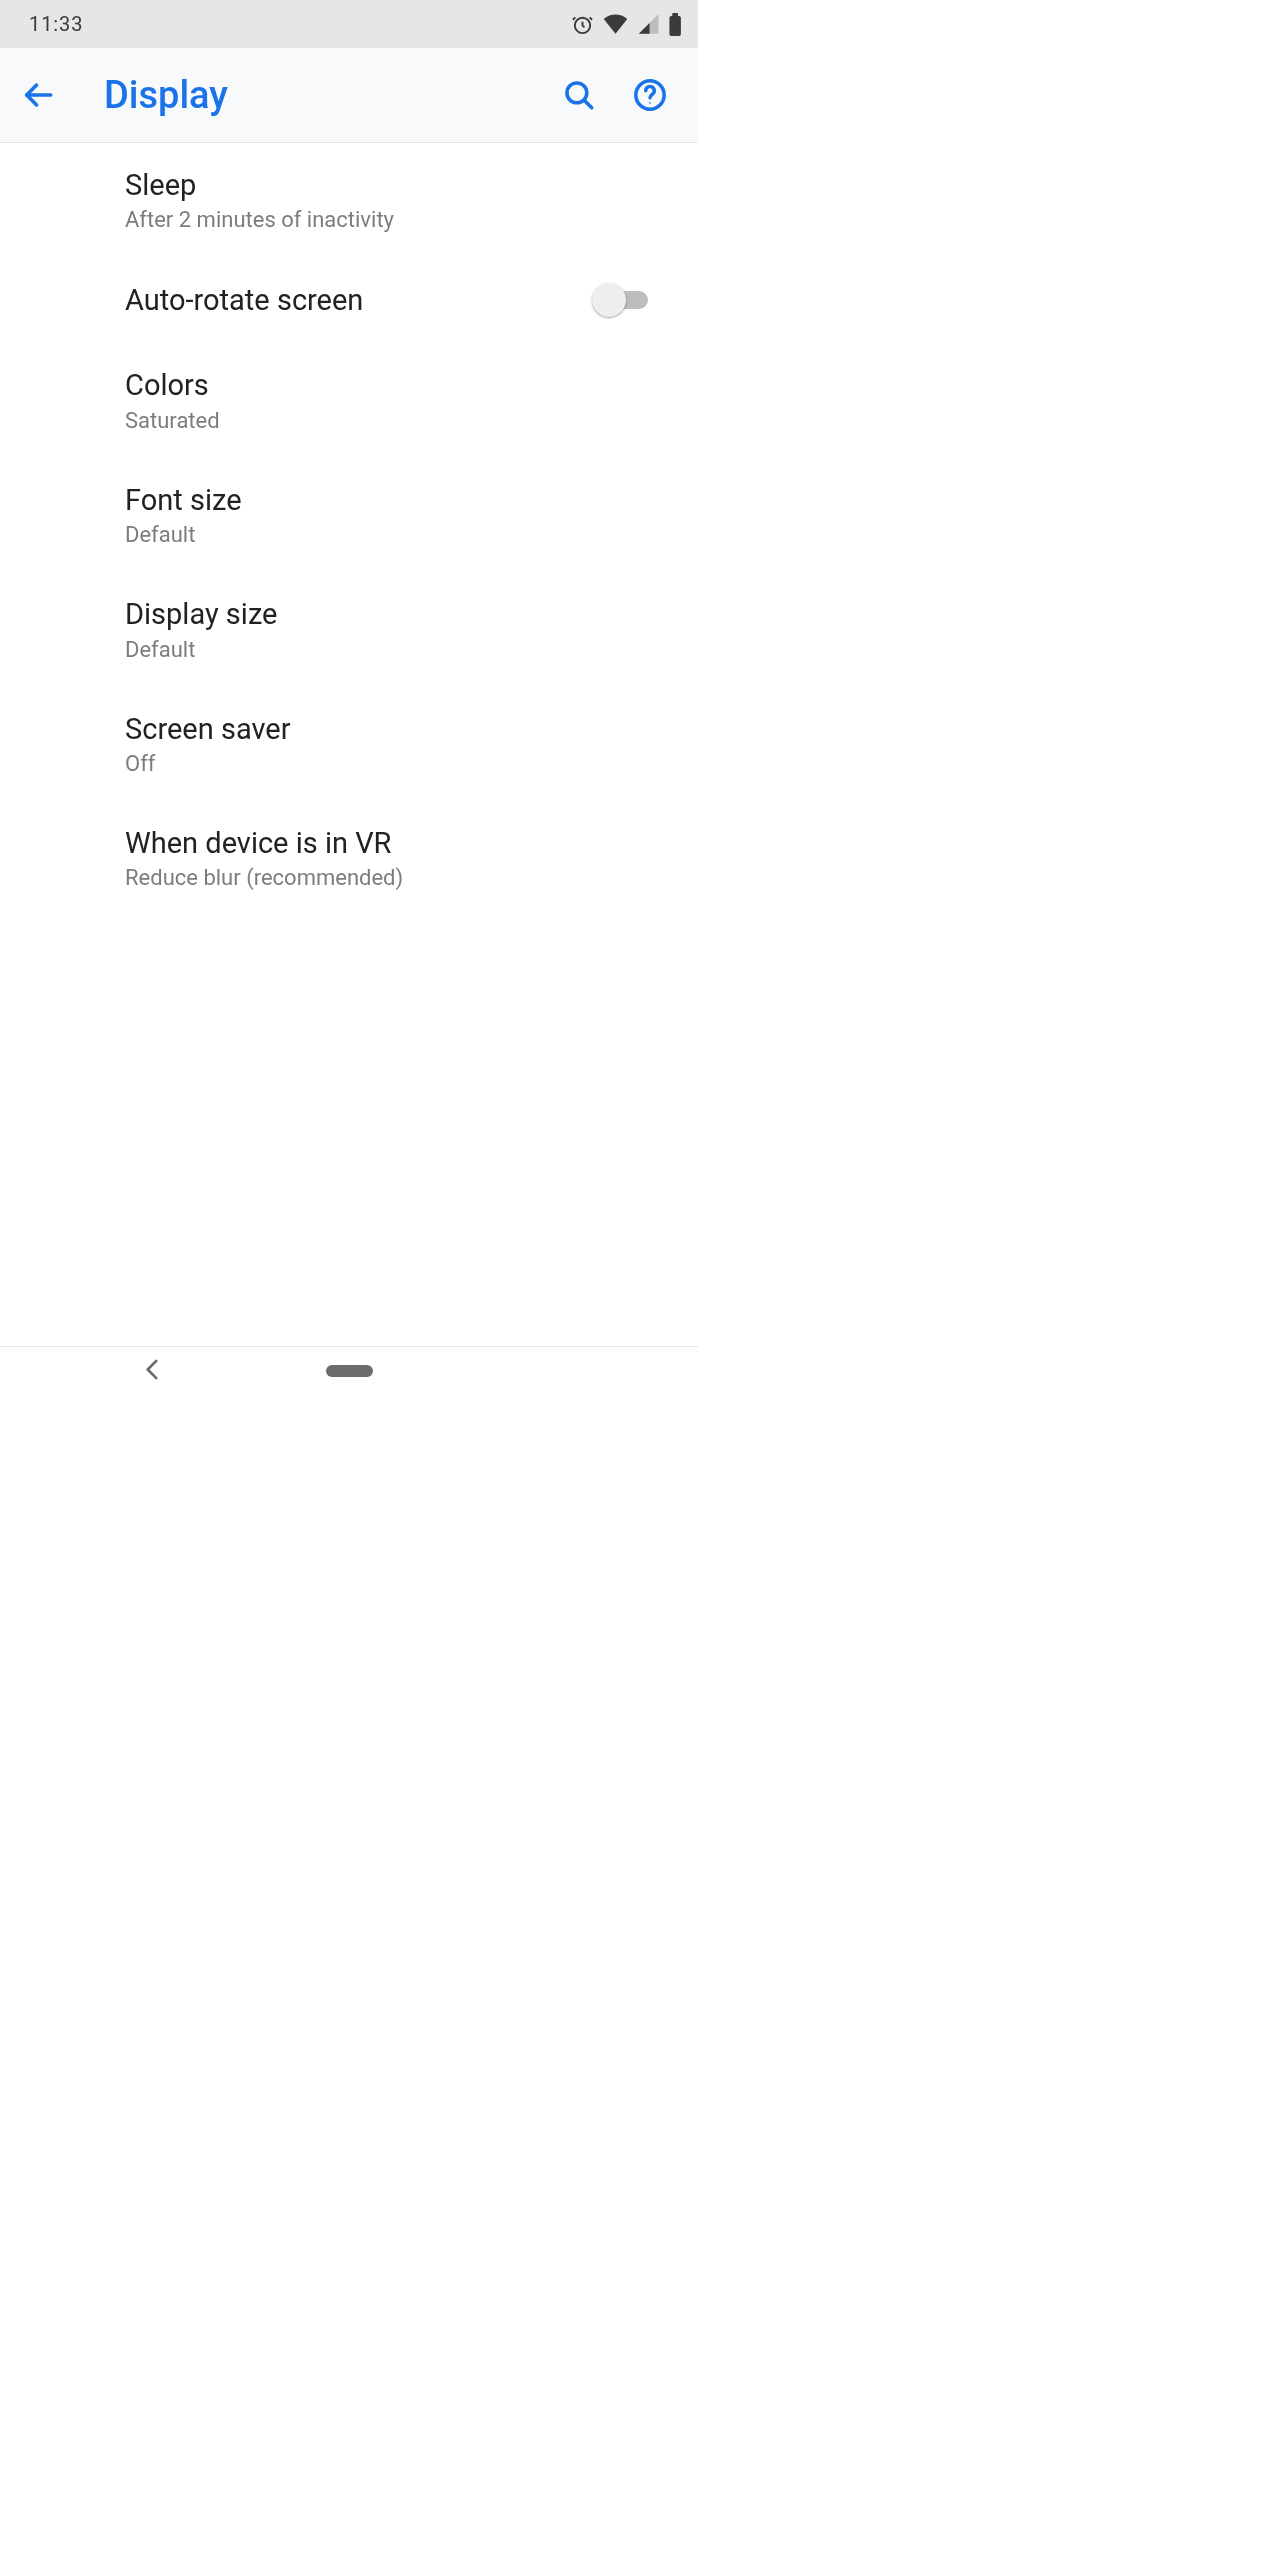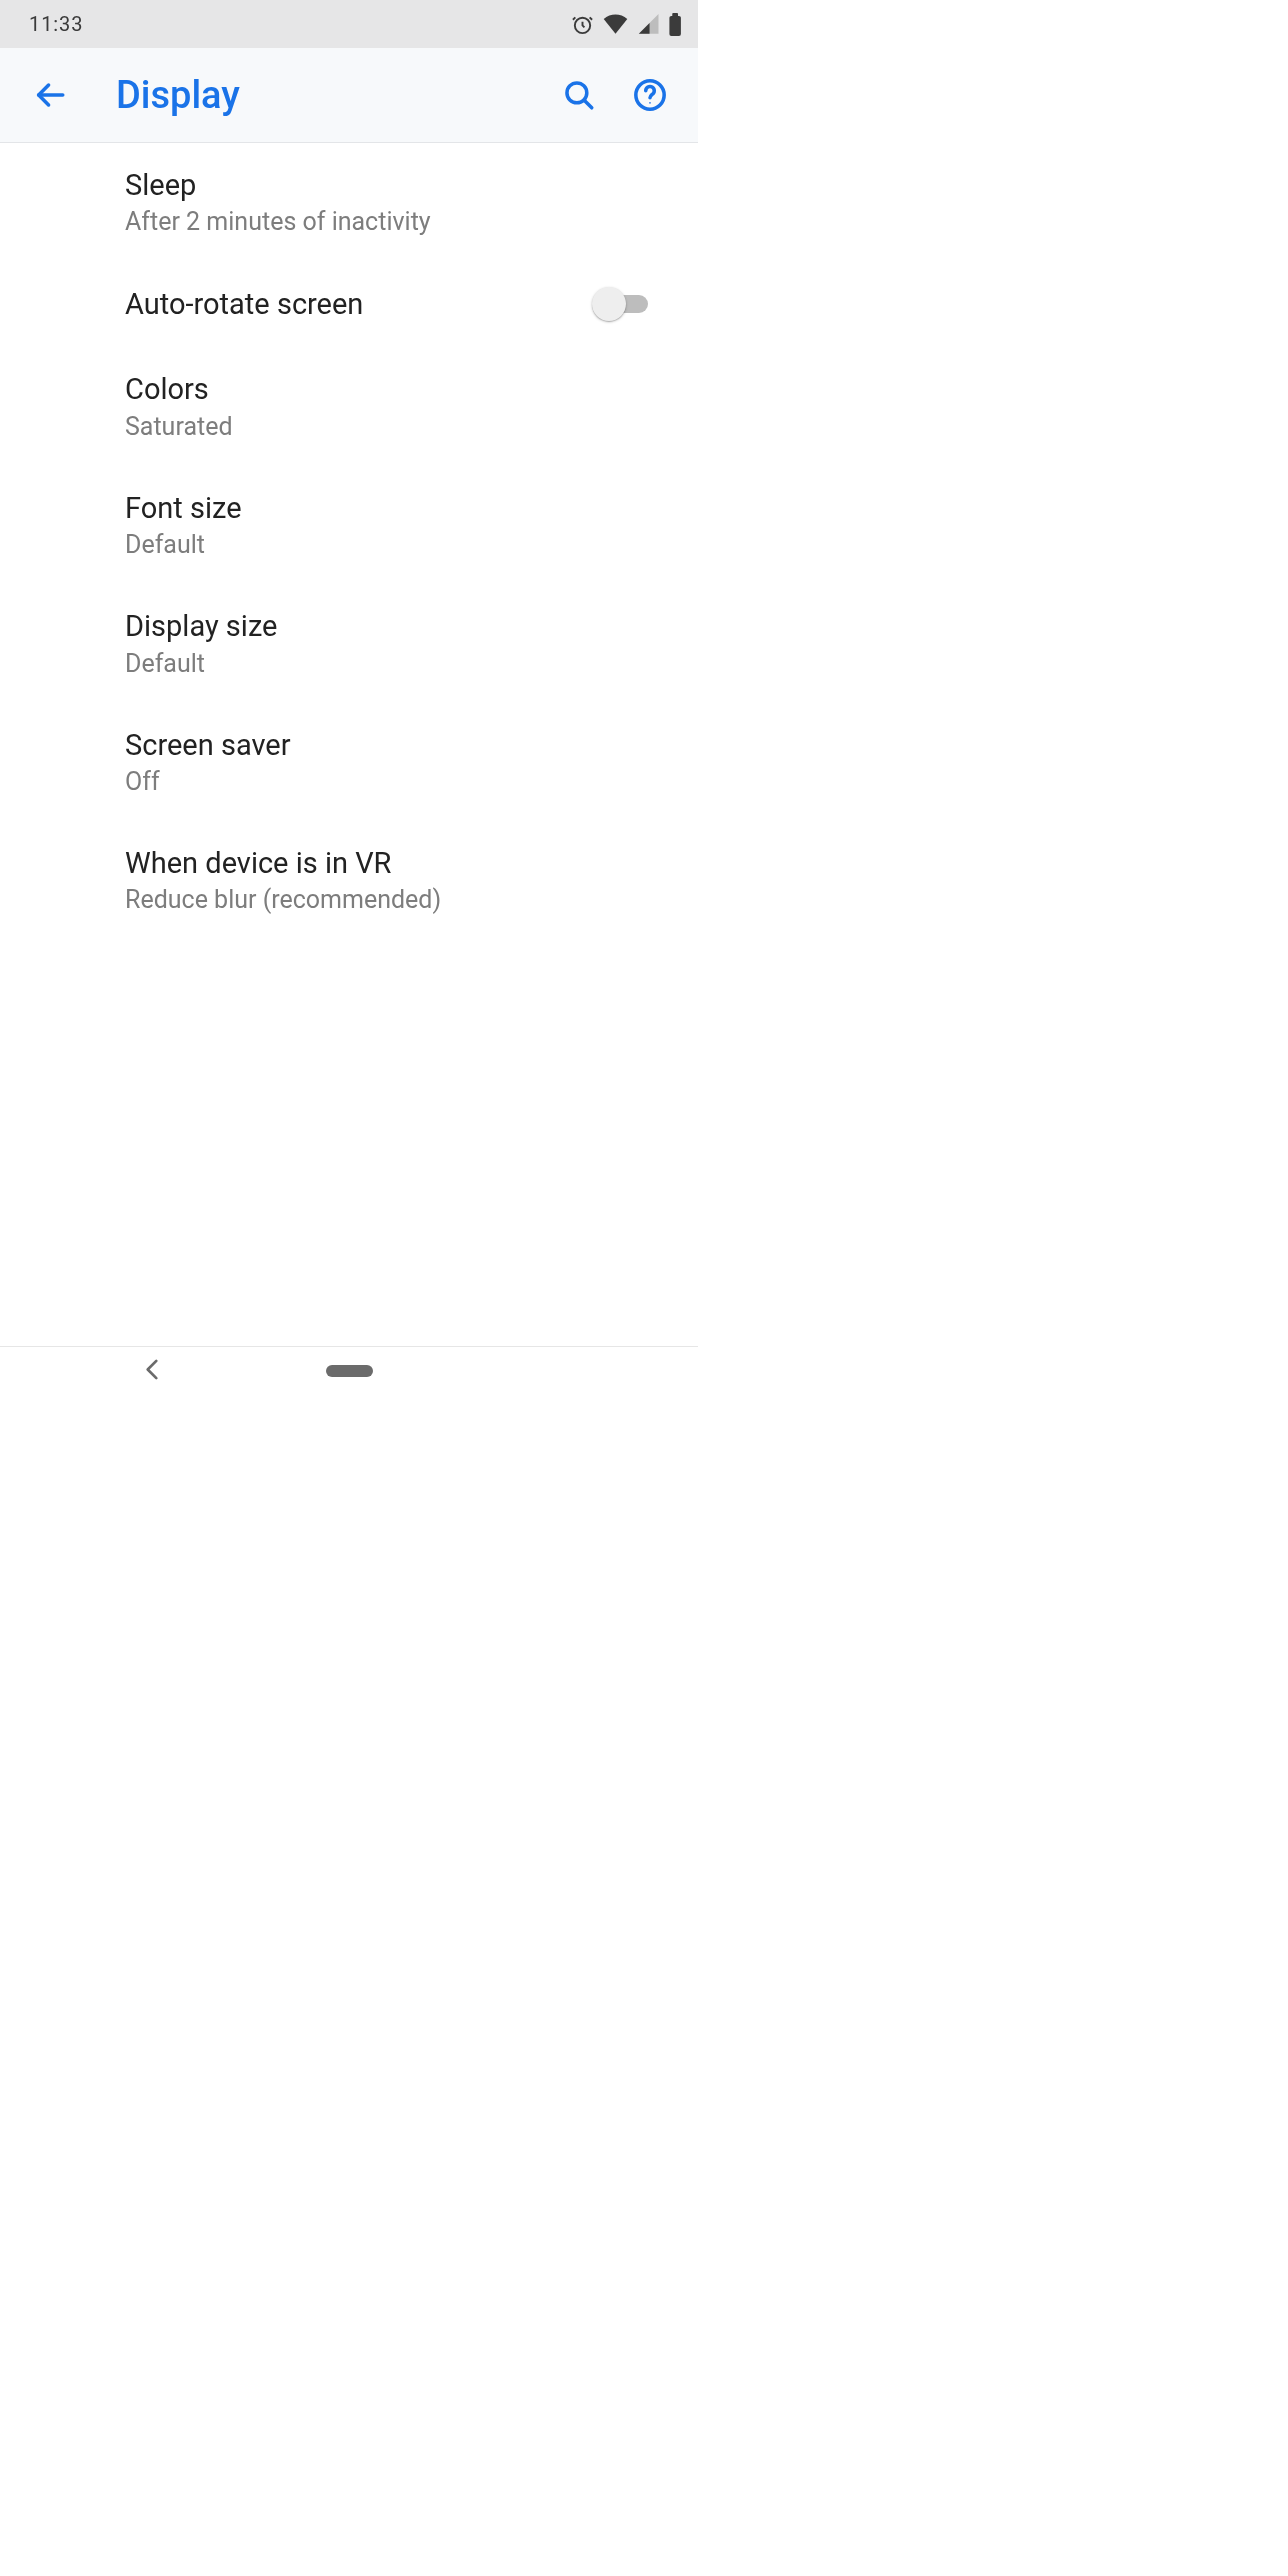--- a/index.html
+++ b/index.html
@@ -38,21 +38,21 @@
     gap: 9px;
   }
   .status-icons svg { display: block; }
   
   .app-bar {
     height: 95px;
     background: #f7f9fb;
     border-bottom: 0.9px solid #e3e5e8;
     display: flex;
     align-items: center;
-    padding: 0 23px 0 28px;
+    padding: 0 23px 0 16px;
   }
   .app-bar .back {
     width: 43px;
     height: 43px;
     display: flex;
     align-items: center;
     justify-content: center;
     margin-right: 45px;
   }
   .app-bar .title {
@@ -89,21 +89,21 @@
     display: flex;
     flex-direction: column;
     gap: 5.4px;
   }
   .item .title-row {
     font-size: 29px;
     color: #222222;
     font-weight: 400;
   }
   .item .subtitle-row {
-    font-size: 25px;
+    font-size: 22px;
     color: #7d7d7d;
   }
   .item .switch {
     margin-right: 9px;
   }
   
   .switch {
     width: 61px;
     height: 34px;
     position: relative;

